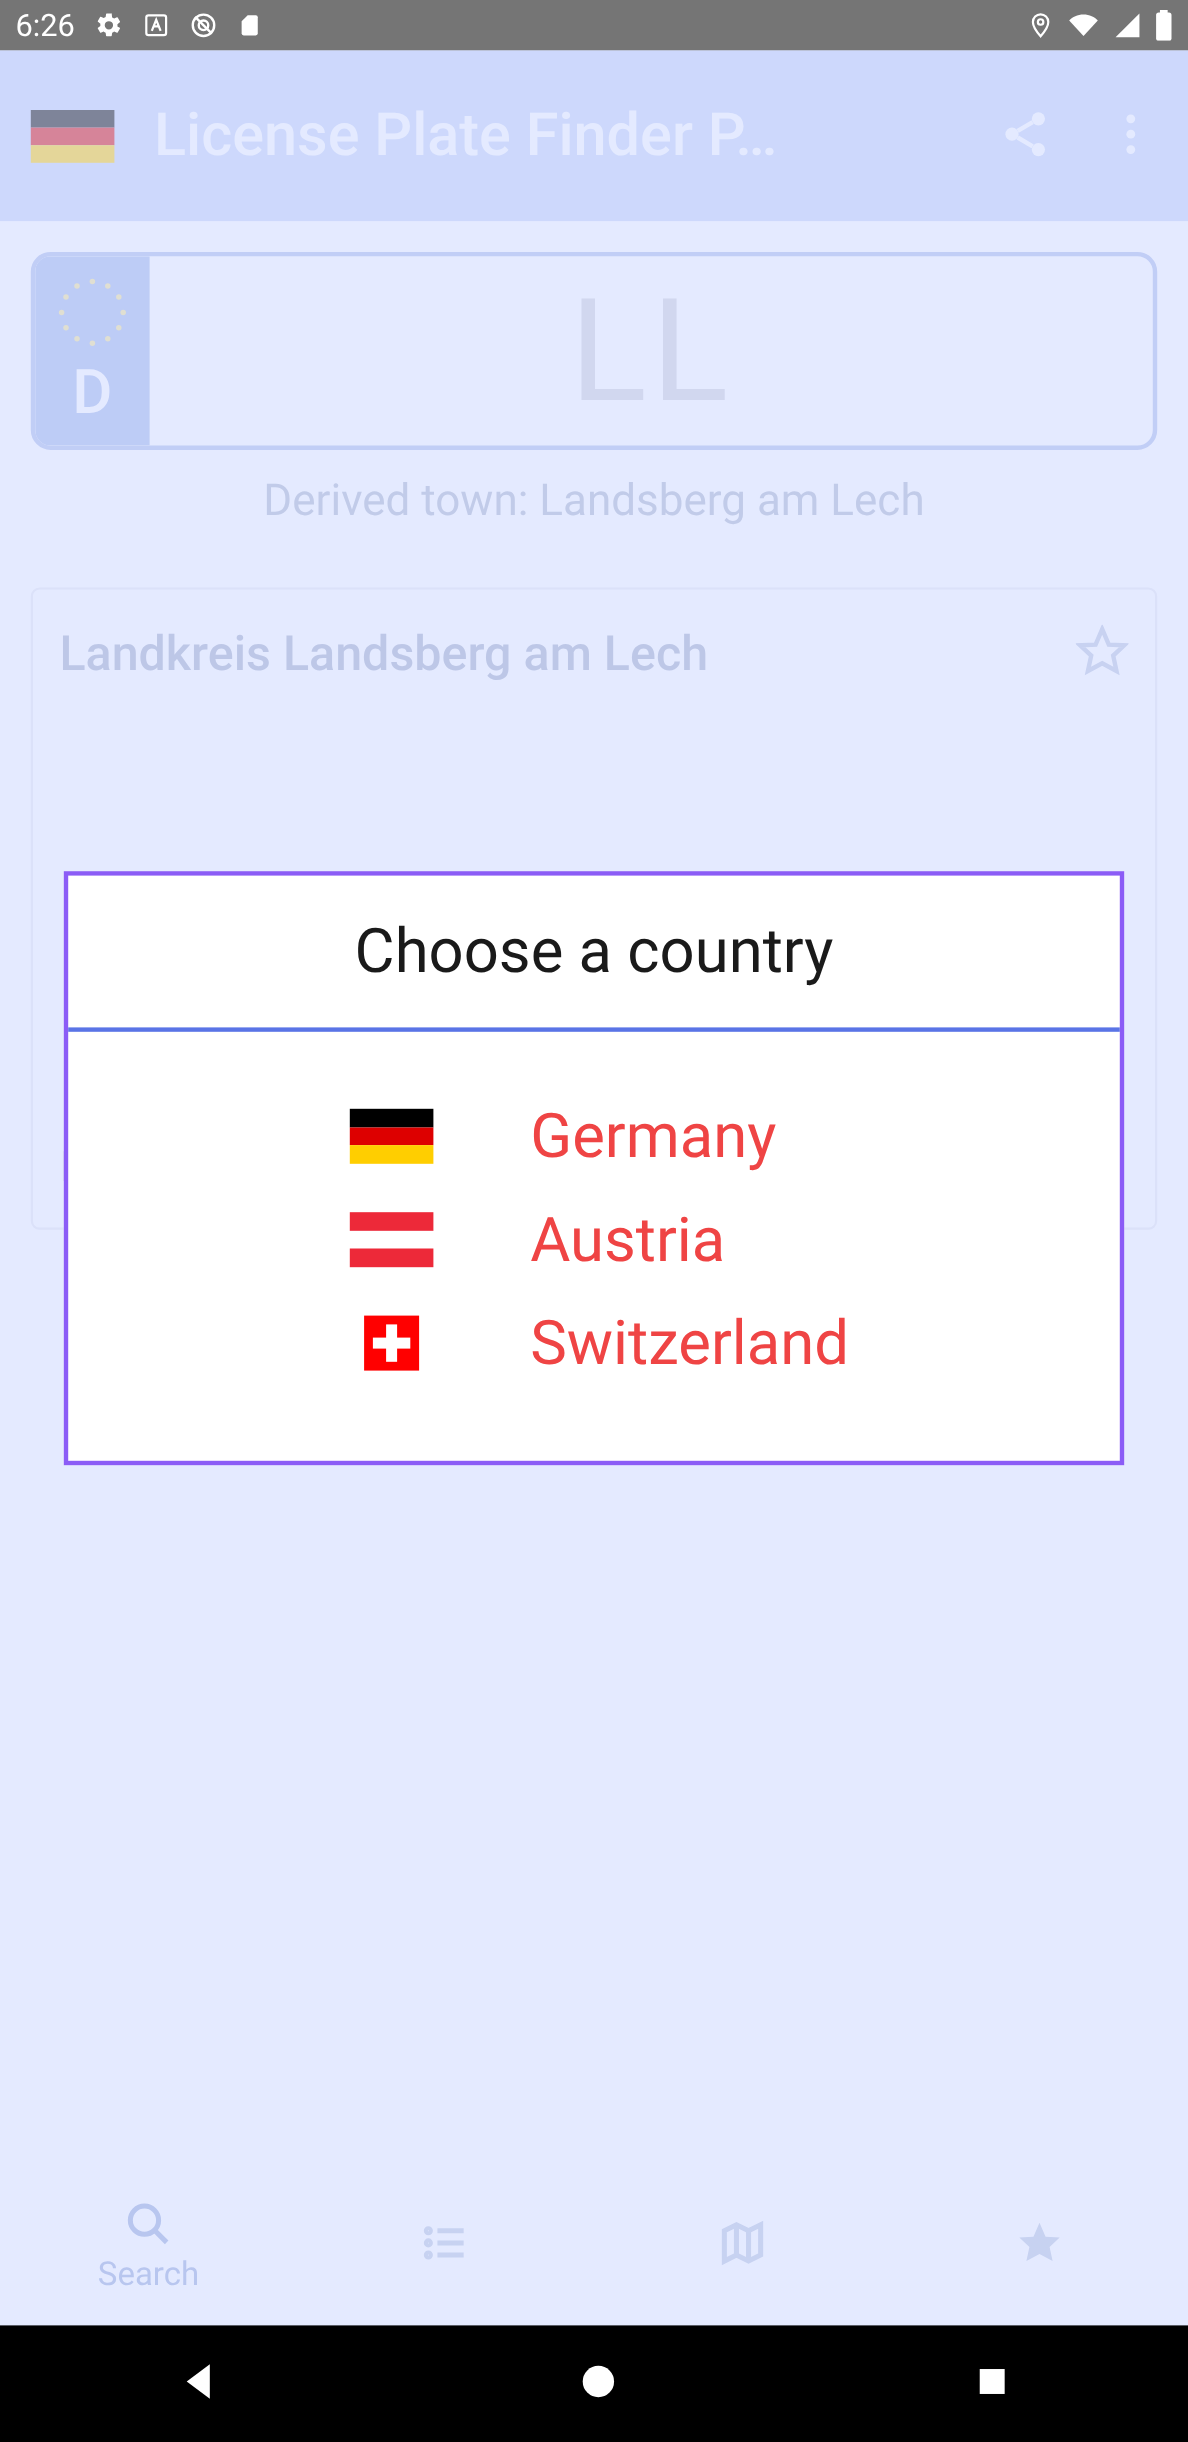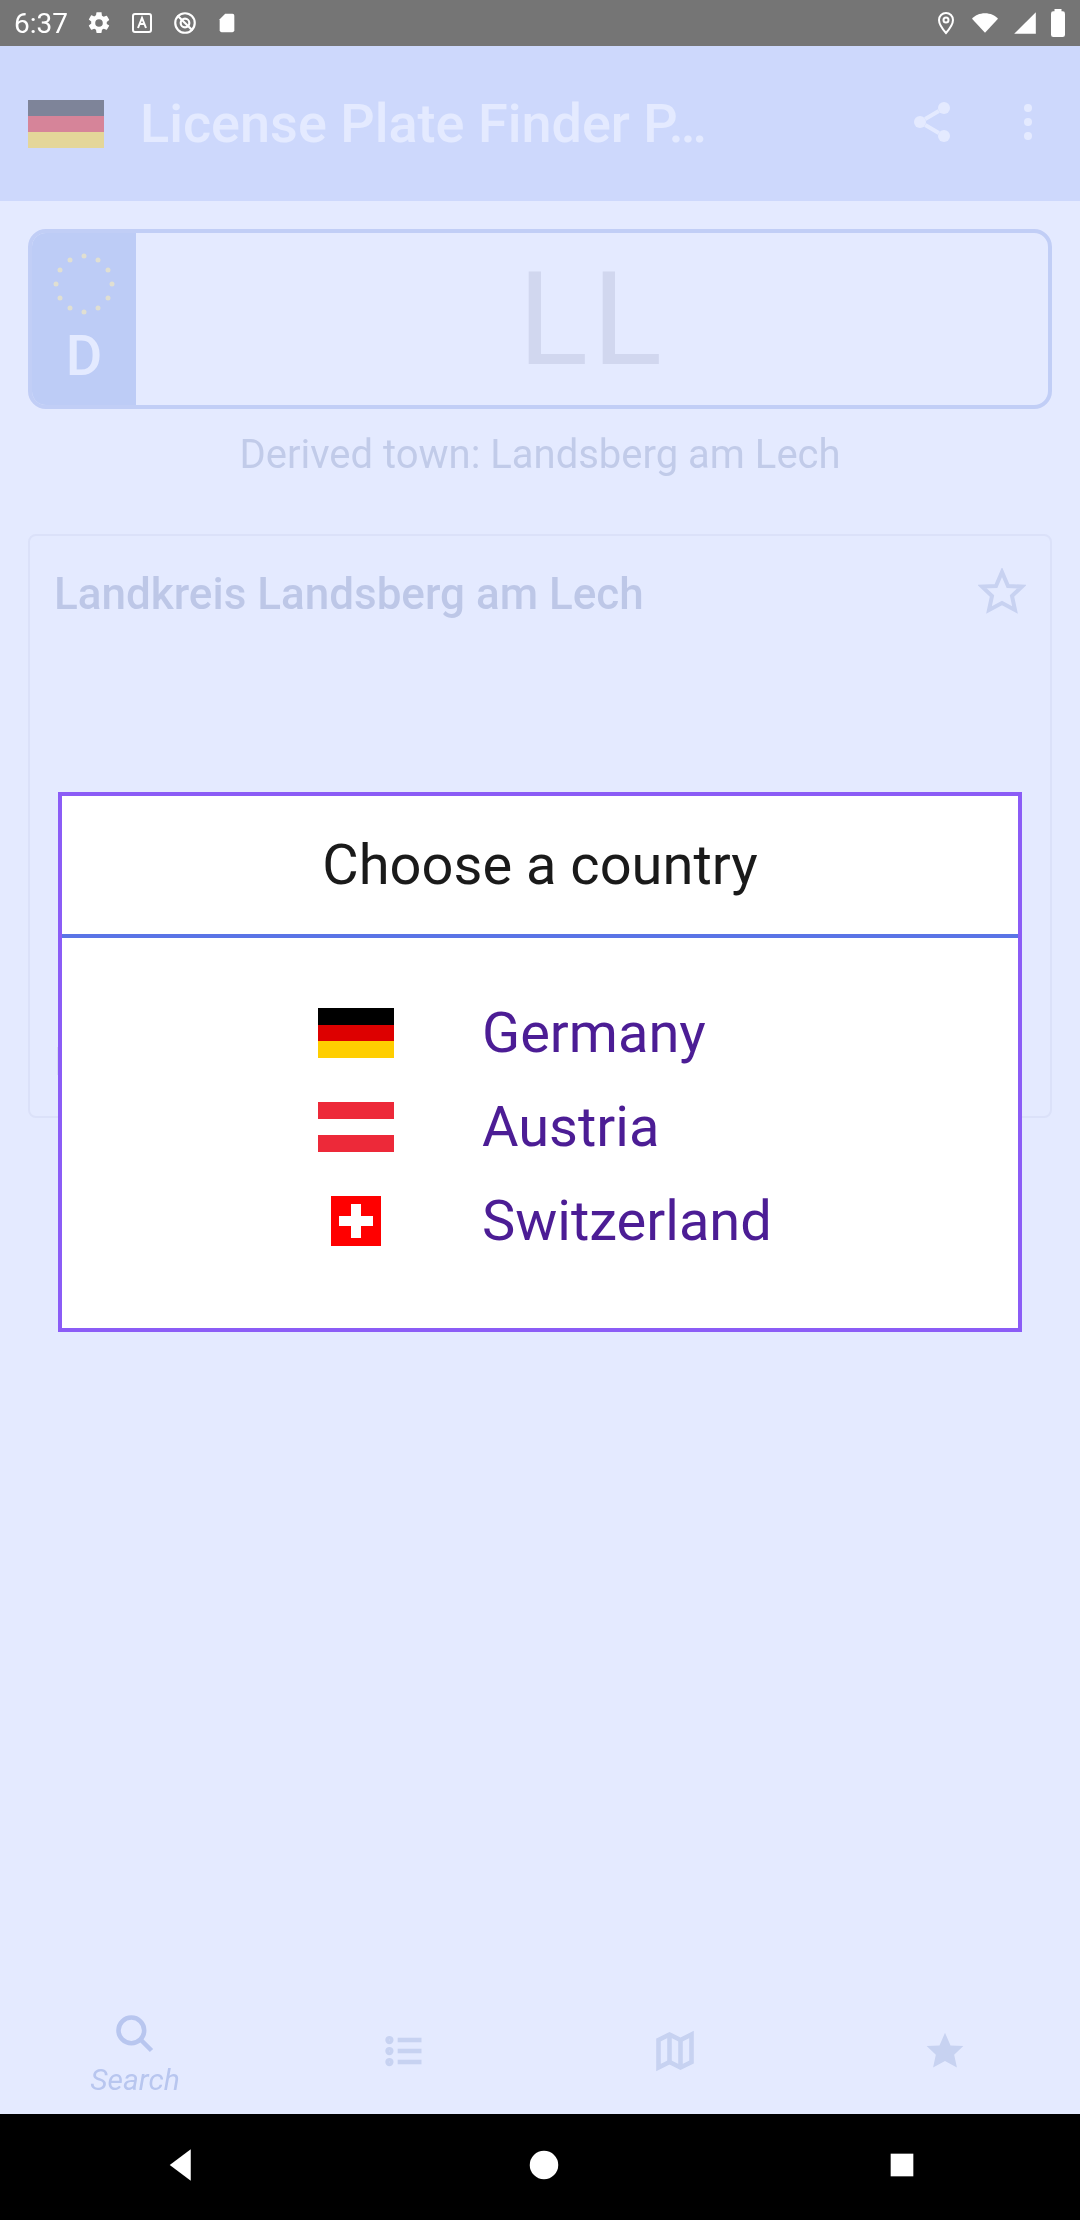--- a/index.html
+++ b/index.html
@@ -35,56 +35,56 @@
 
   .card { border:2px solid #e8e8f0; border-radius:8px; margin-top:56px; padding:32px 24px; }
   .card-title-row { display:flex; justify-content:space-between; align-items:center; }
   .card-title { color:#9fa9c4; font-size:44px; font-weight:500;text-align:right; }
   .star-btn { color:#b8c2dd; }
   .card-row { display:flex; margin-top:36px; font-size:38px; color:#a3a3a3; }
   .card-row .label { width:260px; color:#a3a3a3; }
   .card-row .value { color:#7a7a7a; }
 
   
-  .bottom-nav { position:absolute; left:0; right:0; bottom:106px; height:120px; display:flex; z-index:1;font-style:italic; }
+  .bottom-nav { position:absolute; left:0; right:0; bottom:118px; height:120px; display:flex; z-index:1; }
   .nav-item { flex:1; display:flex; flex-direction:column; align-items:center; justify-content:center; color:#b6c2dc; }
   .nav-item svg { margin-bottom:6px; }
   .nav-label { font-size:30px; color:#b6c2dc; }
   .nav-item.active { color:#91a5d8; }
   .nav-item.active .nav-label { color:#91a5d8; }
 
   
   .sys-nav { position:absolute; left:0; right:0; bottom:0; height:106px; background:#000; display:flex; align-items:center; justify-content:space-around; z-index:20; }
   .sys-btn { color:#fff; }
 
   
   .dialog { position:absolute; top:792px; left:58px; width:964px; background:#fff; border:4px solid #8b5cf6; z-index:10; }
   .dialog-title-wrap { border-bottom:4px solid #5a74e6; padding:36px 0; text-align:center; }
   .dialog-title { font-size:56px; color:#1a1a1a; }
   .dialog-body { padding:48px 0 60px; }
   .country-row { display:flex; align-items:center; gap:88px; padding:14px 0; justify-content:flex-start; padding-left:256px; }
   .country-row .flag { width:76px; height:50px; flex-shrink:0; }
   .country-row .flag.ch { width:50px; height:50px; margin-left:13px; margin-right:13px; }
-  .country-name { font-size:56px; color:#4c1d95; }
+  .country-name { font-size:56px; color:#ef4444; }
 
   .flag-de { display:flex; flex-direction:column; }
   .flag-de .b1{flex:1;background:#000;} .flag-de .b2{flex:1;background:#dd0000;} .flag-de .b3{flex:1;background:#ffce00;}
   .flag-at { display:flex; flex-direction:column; }
   .flag-at .b1{flex:1;background:#ed2939;} .flag-at .b2{flex:1;background:#fff;} .flag-at .b3{flex:1;background:#ed2939;}
   .flag-ch { background:#ff0000; position:relative; }
   .flag-ch::before, .flag-ch::after { content:""; position:absolute; background:#fff; }
   .flag-ch::before { left:20px; top:8px; width:10px; height:34px; }
   .flag-ch::after { left:8px; top:20px; width:34px; height:10px; }
 </style>
 </head>
 <body>
 
 <div class="status-bar">
   <div class="status-left">
-    <span>6:37</span>
+    <span>6:26</span>
     <span class="status-icon">
       <svg width="26" height="26" viewBox="0 0 24 24" fill="#fff">
           <path d="M19.14,12.94a7,7,0,0,0,.05-.94,7,7,0,0,0-.05-.94l2.03-1.58a.5.5,0,0,0,.12-.64l-1.92-3.32a.5.5,0,0,0-.61-.22l-2.39,1a7,7,0,0,0-1.63-.94l-.36-2.54A.5.5,0,0,0,13.89,2H10.11a.5.5,0,0,0-.49.42L9.26,4.96a7,7,0,0,0-1.63.94l-2.39-1a.5.5,0,0,0-.61.22L2.71,8.44a.5.5,0,0,0,.12.64L4.86,10.66a7,7,0,0,0,0,1.88L2.83,14.12a.5.5,0,0,0-.12.64l1.92,3.32a.5.5,0,0,0,.61.22l2.39-1a7,7,0,0,0,1.63.94l.36,2.54a.5.5,0,0,0,.49.42h3.78a.5.5,0,0,0,.49-.42l.36-2.54a7,7,0,0,0,1.63-.94l2.39,1a.5.5,0,0,0,.61-.22l1.92-3.32a.5.5,0,0,0-.12-.64ZM12,15.5A3.5,3.5,0,1,1,15.5,12,3.5,3.5,0,0,1,12,15.5Z"></path>
         </svg>
     </span>
     <span class="status-icon">
       <svg width="24" height="24" viewBox="0 0 24 24" fill="none" stroke="#fff" stroke-width="2">
           <rect x="3" y="3" width="18" height="18" rx="2"></rect>
           <path d="M8 17 L12 7 L16 17 M9.5 13 H14.5"></path>
         </svg>

